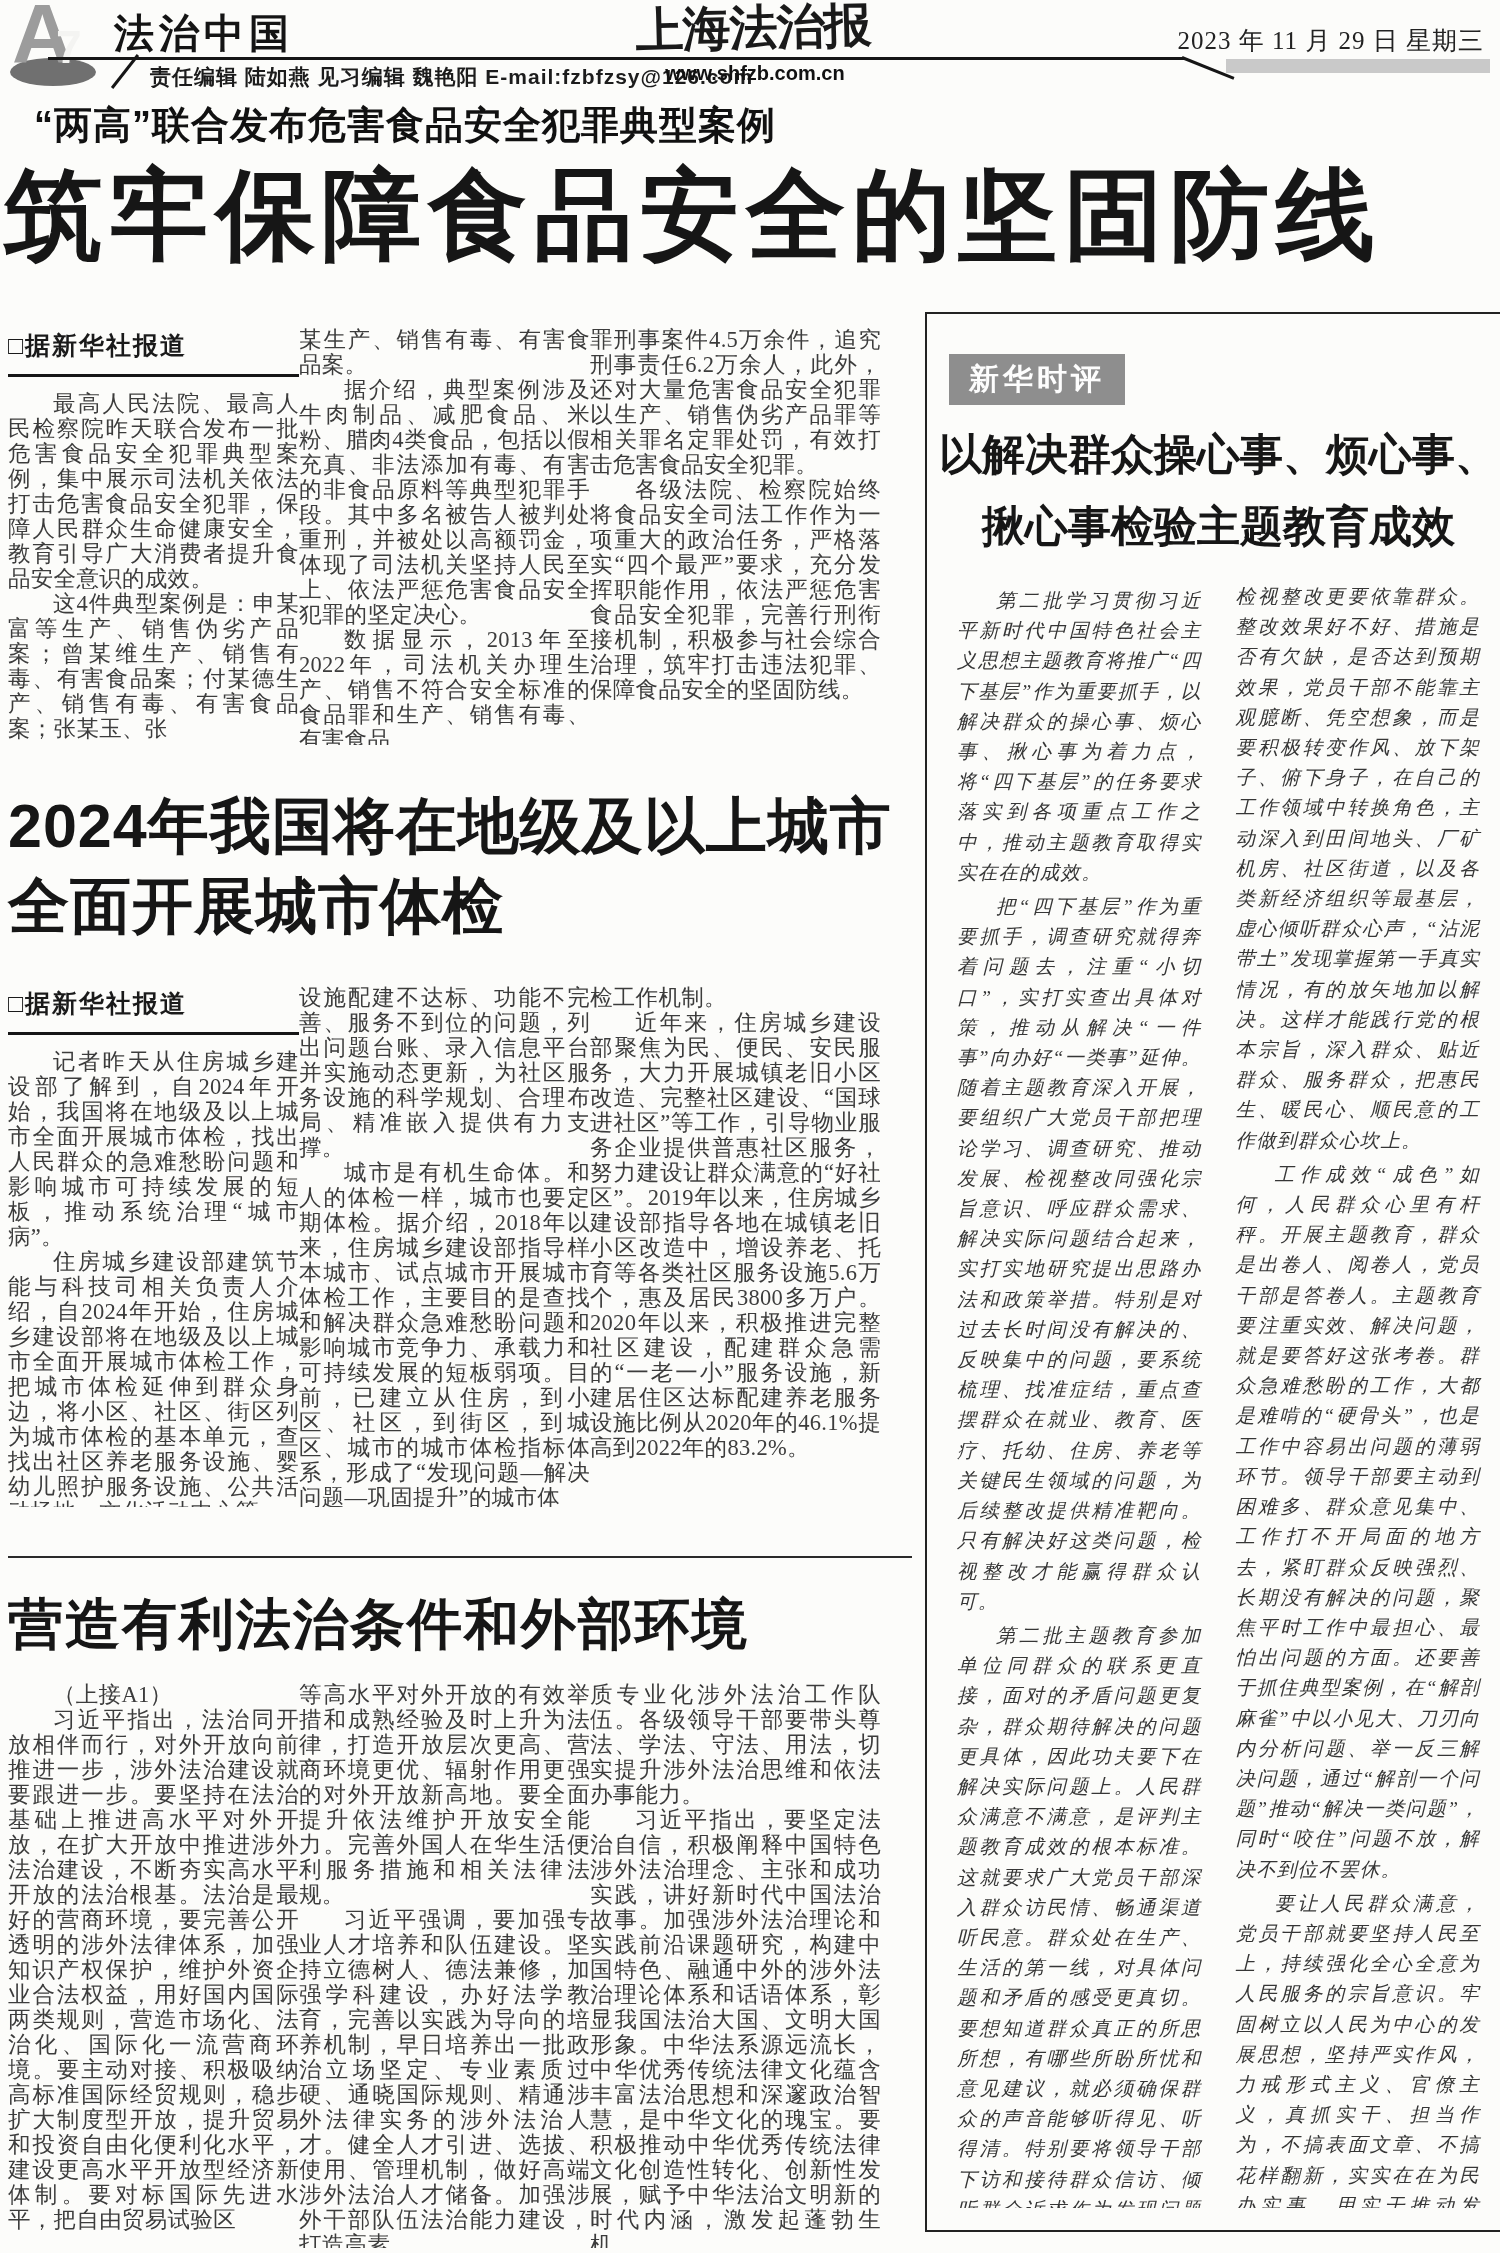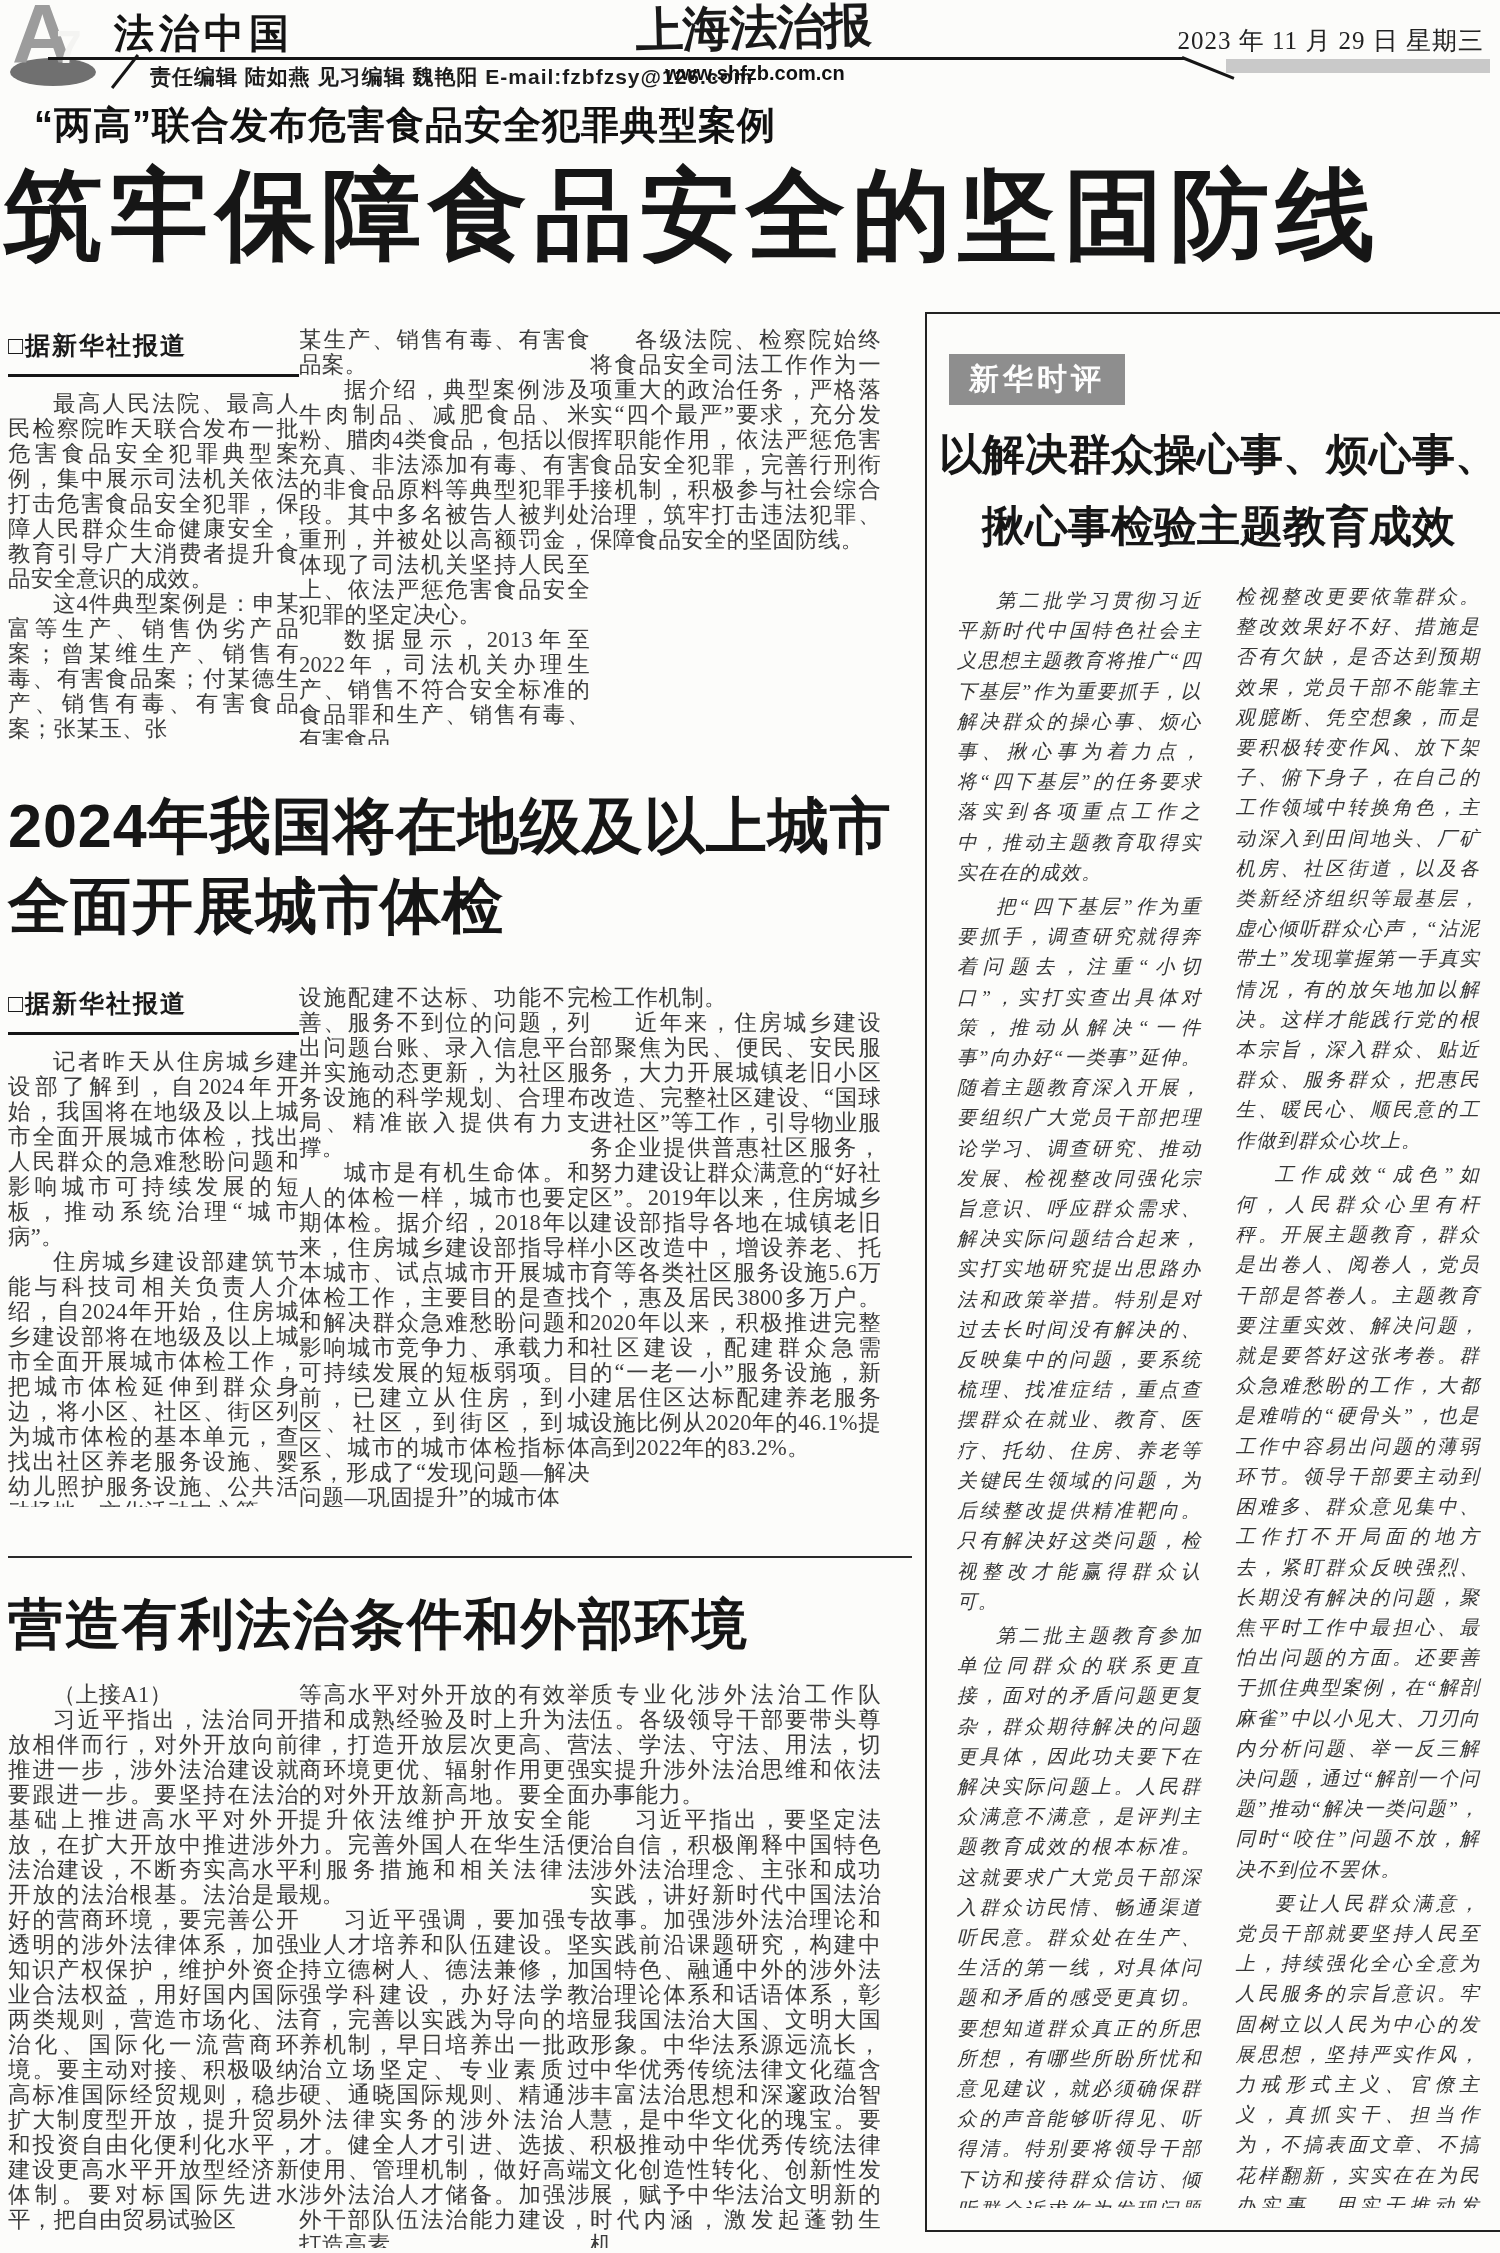--- a/index.html
+++ b/index.html
@@ -100,20 +100,21 @@
       <div class="byline">□据新华社报道</div>
       <p class="body">最高人民法院、最高人民检察院昨天联合发布一批危害食品安全犯罪典型案例，集中展示司法机关依法打击危害食品安全犯罪，保障人民群众生命健康安全，教育引导广大消费者提升食品安全意识的成效。</p>
       <p class="body">这4件典型案例是：申某富等生产、销售伪劣产品案；曾某维生产、销售有毒、有害食品案；付某德生产、销售有毒、有害食品案；张某玉、张</p>
     </div>
     <div class="col">
       <p class="body cont">某生产、销售有毒、有害食品案。</p>
       <p class="body">据介绍，典型案例涉及牛肉制品、减肥食品、米粉、腊肉4类食品，包括以假充真、非法添加有毒、有害的非食品原料等典型犯罪手段。其中多名被告人被判处重刑，并被处以高额罚金，体现了司法机关坚持人民至上、依法严惩危害食品安全犯罪的坚定决心。</p>
       <p class="body">数据显示，2013年至2022年，司法机关办理生产、销售不符合安全标准的食品罪和生产、销售有毒、有害食品</p>
     </div>
     <div class="col">
+      <p class="body cont">罪刑事案件4.5万余件，追究刑事责任6.2万余人，此外，还对大量危害食品安全犯罪以生产、销售伪劣产品罪等相关罪名定罪处罚，有效打击危害食品安全犯罪。</p>
       <p class="body">各级法院、检察院始终将食品安全司法工作作为一项重大的政治任务，严格落实“四个最严”要求，充分发挥职能作用，依法严惩危害食品安全犯罪，完善行刑衔接机制，积极参与社会综合治理，筑牢打击违法犯罪、保障食品安全的坚固防线。</p>
     </div>
   </div>
 
   <div class="art2-headline">
     <div>2024年我国将在地级及以上城市</div>
     <div>全面开展城市体检</div>
   </div>
 
   <div class="cols art2">

